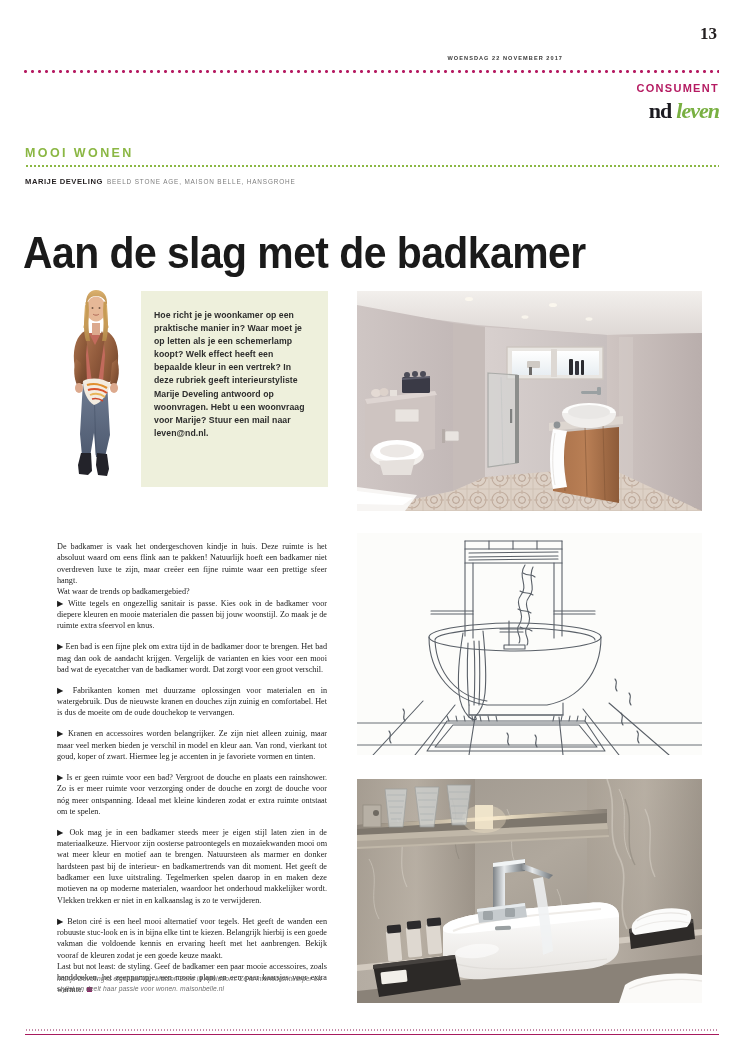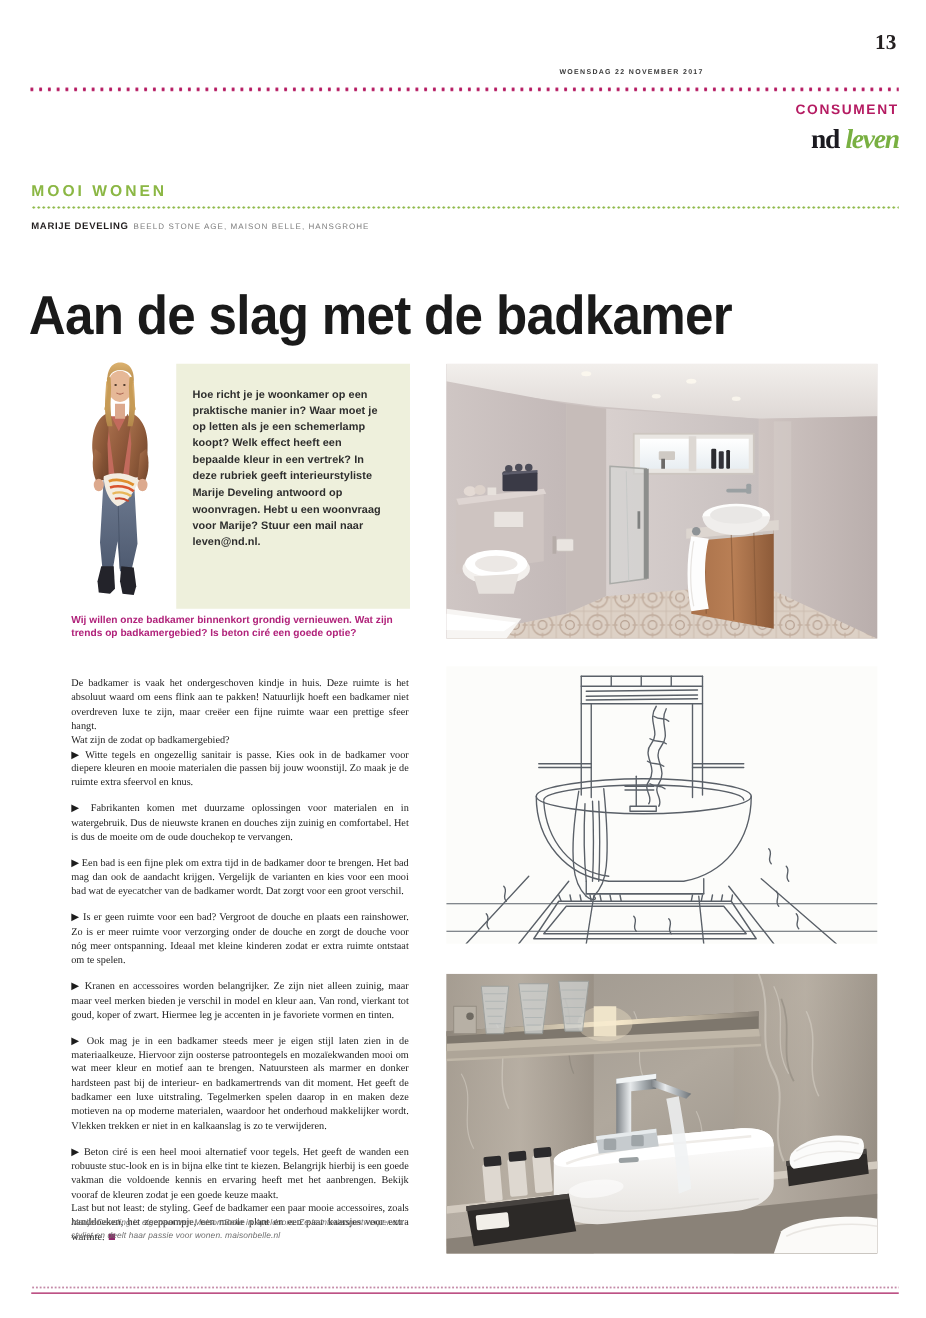--- a/index.html
+++ b/index.html
@@ -206,30 +206,29 @@
       <ellipse cx="35.5" cy="23" rx="1" ry="0.8" fill="#4a3528"></ellipse>
       <ellipse cx="42.5" cy="23" rx="1" ry="0.8" fill="#4a3528"></ellipse>
       <path d="M36.5 29.5 C38 30.5 40 30.5 41.5 29.5" stroke="#a8604f" stroke-width="0.9" fill="none" stroke-linecap="round"></path>
     </svg>
   </div>
 
   <div class="intro-box">
     <p>Hoe richt je je woonkamer op een praktische manier in? Waar moet je op letten als je een schemerlamp koopt? Welk effect heeft een bepaalde kleur in een vertrek? In deze rubriek geeft interieurstyliste Marije Develing antwoord op woonvragen. Hebt u een woonvraag voor Marije? Stuur een mail naar leven@nd.nl.</p>
   </div>
 
-  <div class="question">Wij willen onze badkamer binnenkort grondig vernieuwen. Wat zijn trends op badkamergebied? Is beton ciré een goede optie?</div>
 
   <div class="body">
     <p class="tight">De badkamer is vaak het ondergeschoven kindje in huis. Deze ruimte is het absoluut waard om eens flink aan te pakken! Natuurlijk hoeft een badkamer niet overdreven luxe te zijn, maar creëer een fijne ruimte waar een prettige sfeer hangt.</p>
-    <p class="tight">Wat zijn de zodat op badkamergebied?</p>
+    <p class="tight">Wat waar de trends op badkamergebied?</p>
     <p>▶ Witte tegels en ongezellig sanitair is passe. Kies ook in de badkamer voor diepere kleuren en mooie materialen die passen bij jouw woonstijl. Zo maak je de ruimte extra sfeervol en knus.</p>
+    <p>▶ Een bad is een fijne plek om extra tijd in de badkamer door te brengen. Het bad mag dan ook de aandacht krijgen. Vergelijk de varianten en kies voor een mooi bad wat de eyecatcher van de badkamer wordt. Dat zorgt voor een groot verschil.</p>
     <p>▶ Fabrikanten komen met duurzame oplossingen voor materialen en in watergebruik. Dus de nieuwste kranen en douches zijn zuinig en comfortabel. Het is dus de moeite om de oude douchekop te vervangen.</p>
-    <p>▶ Een bad is een fijne plek om extra tijd in de badkamer door te brengen. Het bad mag dan ook de aandacht krijgen. Vergelijk de varianten en kies voor een mooi bad wat de eyecatcher van de badkamer wordt. Dat zorgt voor een groot verschil.</p>
+    <p>▶ Kranen en accessoires worden belangrijker. Ze zijn niet alleen zuinig, maar maar veel merken bieden je verschil in model en kleur aan. Van rond, vierkant tot goud, koper of zwart. Hiermee leg je accenten in je favoriete vormen en tinten.</p>
     <p>▶ Is er geen ruimte voor een bad? Vergroot de douche en plaats een rainshower. Zo is er meer ruimte voor verzorging onder de douche en zorgt de douche voor nóg meer ontspanning. Ideaal met kleine kinderen zodat er extra ruimte ontstaat om te spelen.</p>
-    <p>▶ Kranen en accessoires worden belangrijker. Ze zijn niet alleen zuinig, maar maar veel merken bieden je verschil in model en kleur aan. Van rond, vierkant tot goud, koper of zwart. Hiermee leg je accenten in je favoriete vormen en tinten.</p>
     <p>▶ Ook mag je in een badkamer steeds meer je eigen stijl laten zien in de materiaalkeuze. Hiervoor zijn oosterse patroontegels en mozaïekwanden mooi om wat meer kleur en motief aan te brengen. Natuursteen als marmer en donker hardsteen past bij de interieur- en badkamertrends van dit moment. Het geeft de badkamer een luxe uitstraling. Tegelmerken spelen daarop in en maken deze motieven na op moderne materialen, waardoor het onderhoud makkelijker wordt. Vlekken trekken er niet in en kalkaanslag is zo te verwijderen.</p>
     <p class="tight">▶ Beton ciré is een heel mooi alternatief voor tegels. Het geeft de wanden een robuuste stuc-look en is in bijna elke tint te kiezen. Belangrijk hierbij is een goede vakman die voldoende kennis en ervaring heeft met het aanbrengen. Bekijk vooraf de kleuren zodat je een goede keuze maakt.</p>
     <p><span>Last but not least: de styling. Geef de badkamer een paar mooie accessoires, zoals handdoeken, het zeeppompje, een mooie plant en een paar kaarsjes voor extra warmte.</span><span class="endmark"></span></p>
   </div>
 
   <div class="footnote">Marije Develing is eigenaar van Maison Belle in Apeldoorn. Ze is interieurontwerper en -stylist en deelt haar passie voor wonen. maisonbelle.nl</div>
 
   <div class="photo" id="photo-bathroom">
     <svg viewBox="0 0 345 220" preserveAspectRatio="none" xmlns="http://www.w3.org/2000/svg">
       <defs>

